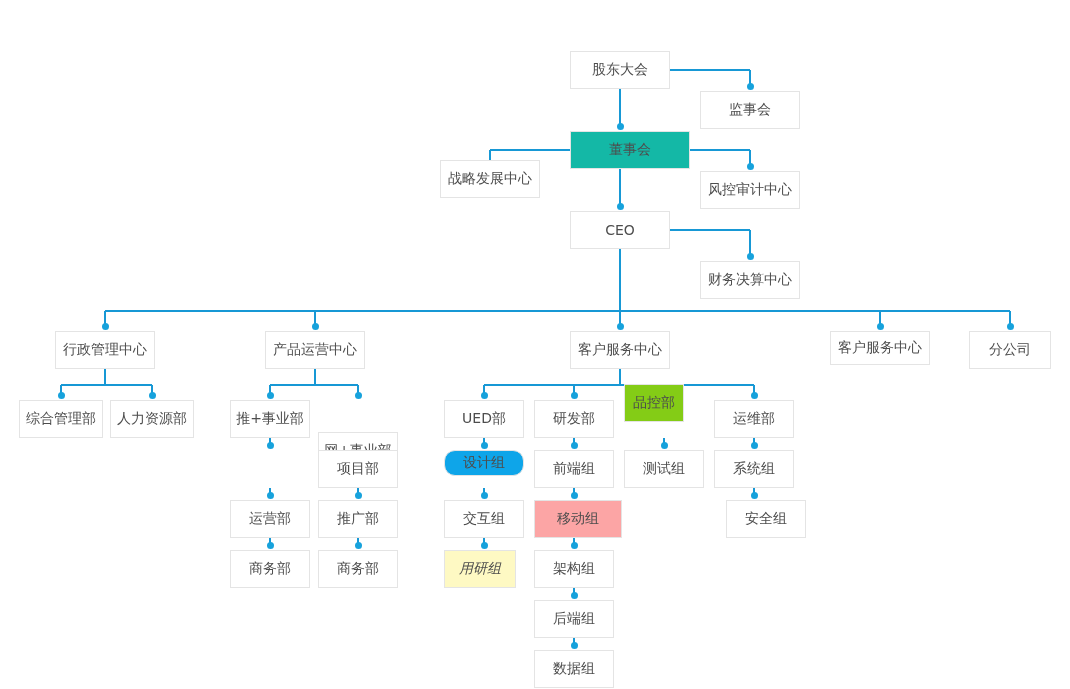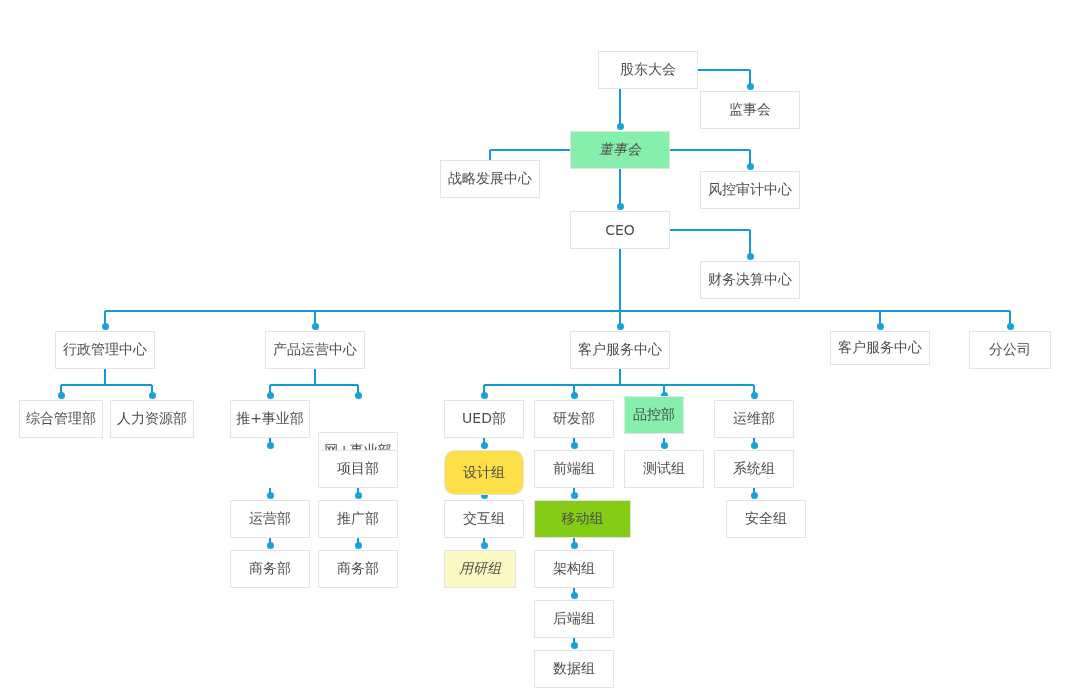--- a/index.html
+++ b/index.html
@@ -117,49 +117,49 @@
     <div class="line" style="left: 573px; top: 588px; width: 2px; height: 7px; background: rgb(23, 152, 213);"></div>
     <div class="dot" style="left: 570.5px; top: 591.5px; background: rgb(23, 162, 220);"></div>
     <div class="line" style="left: 573px; top: 638px; width: 2px; height: 7px; background: rgb(23, 152, 213);"></div>
     <div class="dot" style="left: 570.5px; top: 641.5px; background: rgb(23, 162, 220);"></div>
     <div class="line" style="left: 663px; top: 438px; width: 2px; height: 7px; background: rgb(23, 152, 213);"></div>
     <div class="dot" style="left: 660.5px; top: 441.5px; background: rgb(23, 162, 220);"></div>
     <div class="line" style="left: 753px; top: 438px; width: 2px; height: 7px; background: rgb(23, 152, 213);"></div>
     <div class="dot" style="left: 750.5px; top: 441.5px; background: rgb(23, 162, 220);"></div>
     <div class="line" style="left: 753px; top: 488px; width: 2px; height: 7px; background: rgb(23, 152, 213);"></div>
     <div class="dot" style="left: 750.5px; top: 491.5px; background: rgb(23, 162, 220);"></div>
-    <div class="node" style="left: 570px; top: 51px; width: 100px; height: 38px; border-color: rgb(228, 228, 228); color: rgb(77, 77, 77); background: rgb(255, 255, 255); margin-left: 28px;">股东大会</div>
+    <div class="node" style="left: 570px; top: 51px; width: 100px; height: 38px; border-color: rgb(228, 228, 228); color: rgb(77, 77, 77); background: rgb(255, 255, 255);">股东大会</div>
     <div class="node" style="left: 700px; top: 91px; width: 100px; height: 38px; border-color: rgb(228, 228, 228); color: rgb(77, 77, 77); background: rgb(255, 255, 255);">监事会</div>
-    <div class="node" style="left: 570px; top: 131px; width: 100px; height: 38px; border-color: rgb(228, 228, 228); color: rgb(77, 77, 77); background: #86efac; font-style: italic;">董事会</div>
+    <div class="node" style="left: 570px; top: 131px; width: 120px; height: 38px; border-color: rgb(228, 228, 228); color: rgb(77, 77, 77); background: #14b8a6;">董事会</div>
     <div class="node" style="left: 440px; top: 160px; width: 100px; height: 38px; border-color: rgb(228, 228, 228); color: rgb(77, 77, 77); background: rgb(255, 255, 255);">战略发展中心</div>
     <div class="node" style="left: 700px; top: 171px; width: 100px; height: 38px; border-color: rgb(228, 228, 228); color: rgb(77, 77, 77); background: rgb(255, 255, 255);">风控审计中心</div>
     <div class="node" style="left: 570px; top: 211px; width: 100px; height: 38px; border-color: rgb(228, 228, 228); color: rgb(77, 77, 77); background: rgb(255, 255, 255);">CEO</div>
     <div class="node" style="left: 700px; top: 261px; width: 100px; height: 38px; border-color: rgb(228, 228, 228); color: rgb(77, 77, 77); background: rgb(255, 255, 255);">财务决算中心</div>
     <div class="node" style="left: 55px; top: 331px; width: 100px; height: 38px; border-color: rgb(228, 228, 228); color: rgb(77, 77, 77); background: rgb(255, 255, 255);">行政管理中心</div>
     <div class="node" style="left: 265px; top: 331px; width: 100px; height: 38px; border-color: rgb(228, 228, 228); color: rgb(77, 77, 77); background: rgb(255, 255, 255);">产品运营中心</div>
     <div class="node" style="left: 570px; top: 331px; width: 100px; height: 38px; border-color: rgb(228, 228, 228); color: rgb(77, 77, 77); background: rgb(255, 255, 255);">客户服务中心</div>
     <div class="node" style="left: 830px; top: 331px; width: 100px; height: 34px; border-color: rgb(228, 228, 228); color: rgb(77, 77, 77); background: rgb(255, 255, 255);">客户服务中心</div>
     <div class="node" style="left: 969px; top: 331px; width: 82px; height: 38px; border-color: rgb(228, 228, 228); color: rgb(77, 77, 77); background: rgb(255, 255, 255);">分公司</div>
     <div class="node" style="left: 19px; top: 400px; width: 84px; height: 38px; border-color: rgb(228, 228, 228); color: rgb(77, 77, 77); background: rgb(255, 255, 255);">综合管理部</div>
     <div class="node" style="left: 110px; top: 400px; width: 84px; height: 38px; border-color: rgb(228, 228, 228); color: rgb(77, 77, 77); background: rgb(255, 255, 255);">人力资源部</div>
     <div class="node" style="left: 230px; top: 400px; width: 80px; height: 38px; border-color: rgb(228, 228, 228); color: rgb(77, 77, 77); background: rgb(255, 255, 255);">推+事业部</div>
     <div class="node" style="left: 318px; top: 400px; width: 80px; height: 38px; border-color: rgb(228, 228, 228); color: rgb(77, 77, 77); background: rgb(255, 255, 255); margin-top: 32px;">网+事业部</div>
     <div class="node" style="left: 444px; top: 400px; width: 80px; height: 38px; border-color: rgb(228, 228, 228); color: rgb(77, 77, 77); background: rgb(255, 255, 255);">UED部</div>
     <div class="node" style="left: 534px; top: 400px; width: 80px; height: 38px; border-color: rgb(228, 228, 228); color: rgb(77, 77, 77); background: rgb(255, 255, 255);">研发部</div>
-    <div class="node" style="left: 624px; top: 396px; width: 60px; height: 38px; border-color: rgb(228, 228, 228); color: rgb(77, 77, 77); background: #86efac;">品控部</div>
+    <div class="node" style="left: 624px; top: 384px; width: 60px; height: 38px; border-color: rgb(228, 228, 228); color: rgb(77, 77, 77); background: #84cc16;">品控部</div>
     <div class="node" style="left: 714px; top: 400px; width: 80px; height: 38px; border-color: rgb(228, 228, 228); color: rgb(77, 77, 77); background: rgb(255, 255, 255);">运维部</div>
     <div class="node" style="left: 318px; top: 450px; width: 80px; height: 38px; border-color: rgb(228, 228, 228); color: rgb(77, 77, 77); background: rgb(255, 255, 255);">项目部</div>
-    <div class="node" style="left: 444px; top: 450px; width: 80px; height: 45px; border-color: rgb(228, 228, 228); color: rgb(77, 77, 77); background: #fde047; border-radius: 11px;">设计组</div>
+    <div class="node" style="left: 444px; top: 450px; width: 80px; height: 26px; border-color: rgb(228, 228, 228); color: rgb(77, 77, 77); background: #0ea5e9; border-radius: 11px;">设计组</div>
     <div class="node" style="left: 534px; top: 450px; width: 80px; height: 38px; border-color: rgb(228, 228, 228); color: rgb(77, 77, 77); background: rgb(255, 255, 255);">前端组</div>
     <div class="node" style="left: 624px; top: 450px; width: 80px; height: 38px; border-color: rgb(228, 228, 228); color: rgb(77, 77, 77); background: rgb(255, 255, 255);">测试组</div>
     <div class="node" style="left: 714px; top: 450px; width: 80px; height: 38px; border-color: rgb(228, 228, 228); color: rgb(77, 77, 77); background: rgb(255, 255, 255);">系统组</div>
     <div class="node" style="left: 230px; top: 500px; width: 80px; height: 38px; border-color: rgb(228, 228, 228); color: rgb(77, 77, 77); background: rgb(255, 255, 255);">运营部</div>
     <div class="node" style="left: 318px; top: 500px; width: 80px; height: 38px; border-color: rgb(228, 228, 228); color: rgb(77, 77, 77); background: rgb(255, 255, 255);">推广部</div>
     <div class="node" style="left: 444px; top: 500px; width: 80px; height: 38px; border-color: rgb(228, 228, 228); color: rgb(77, 77, 77); background: rgb(255, 255, 255);">交互组</div>
-    <div class="node" style="left: 534px; top: 500px; width: 97px; height: 38px; border-color: rgb(228, 228, 228); color: rgb(77, 77, 77); background: #84cc16;">移动组</div>
+    <div class="node" style="left: 534px; top: 500px; width: 88px; height: 38px; border-color: rgb(228, 228, 228); color: rgb(77, 77, 77); background: #fca5a5;">移动组</div>
     <div class="node" style="left: 714px; top: 500px; width: 80px; height: 38px; border-color: rgb(228, 228, 228); color: rgb(77, 77, 77); background: rgb(255, 255, 255); margin-left: 12px;">安全组</div>
     <div class="node" style="left: 230px; top: 550px; width: 80px; height: 38px; border-color: rgb(228, 228, 228); color: rgb(77, 77, 77); background: rgb(255, 255, 255);">商务部</div>
     <div class="node" style="left: 318px; top: 550px; width: 80px; height: 38px; border-color: rgb(228, 228, 228); color: rgb(77, 77, 77); background: rgb(255, 255, 255);">商务部</div>
     <div class="node" style="left: 444px; top: 550px; width: 72px; height: 38px; border-color: rgb(228, 228, 228); color: rgb(77, 77, 77); background: #fef9c3; font-style: italic;">用研组</div>
     <div class="node" style="left: 534px; top: 550px; width: 80px; height: 38px; border-color: rgb(228, 228, 228); color: rgb(77, 77, 77); background: rgb(255, 255, 255);">架构组</div>
     <div class="node" style="left: 534px; top: 600px; width: 80px; height: 38px; border-color: rgb(228, 228, 228); color: rgb(77, 77, 77); background: rgb(255, 255, 255);">后端组</div>
     <div class="node" style="left: 534px; top: 650px; width: 80px; height: 38px; border-color: rgb(228, 228, 228); color: rgb(77, 77, 77); background: rgb(255, 255, 255);">数据组</div>
   </div>
 
 </body></html>

